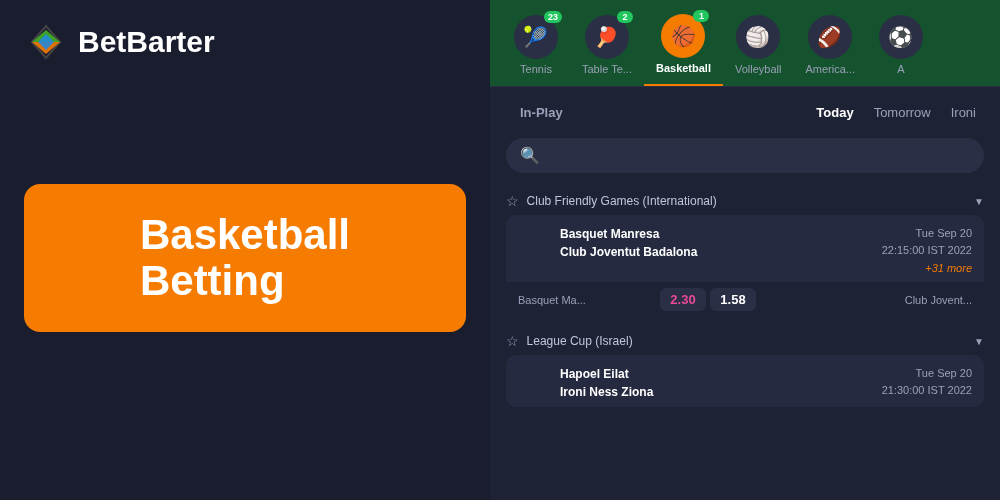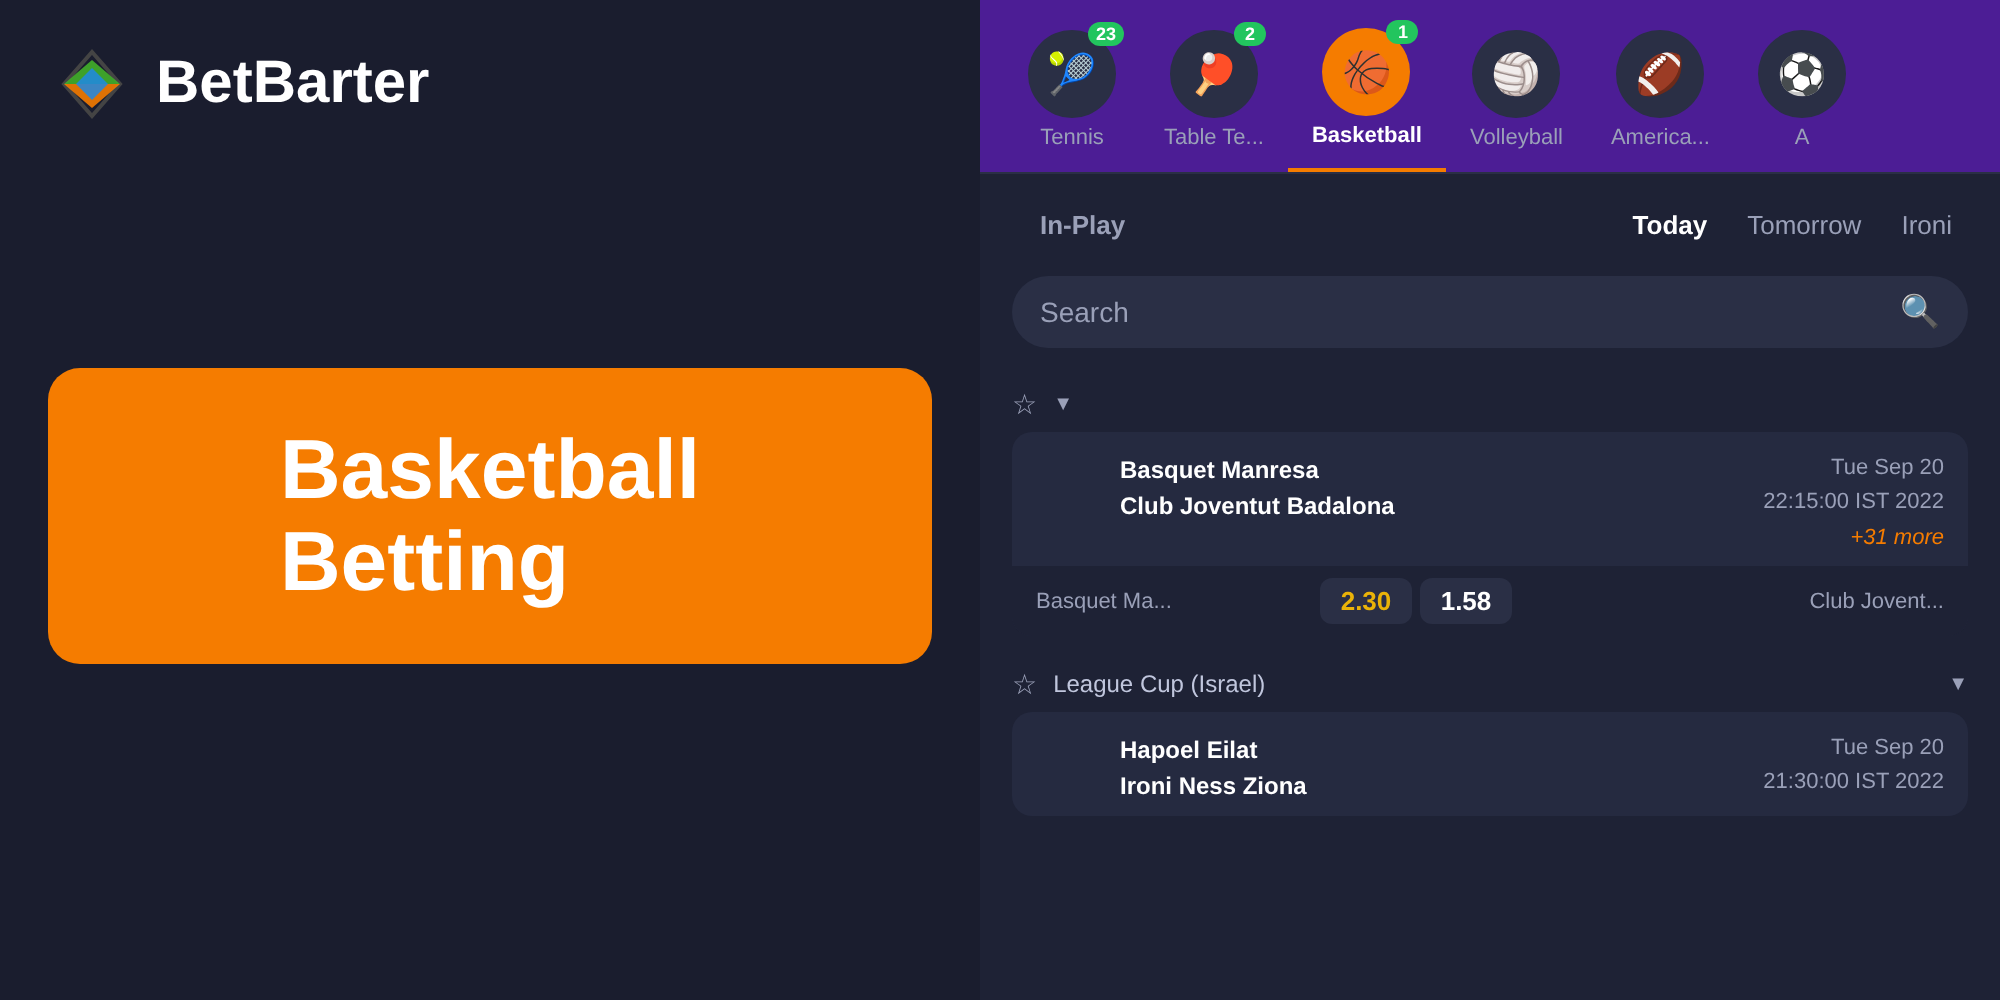--- a/index.html
+++ b/index.html
@@ -66,21 +66,21 @@
       background: #1e2235;
       display: flex;
       flex-direction: column;
       overflow: hidden;
     }
 
     
     .sports-nav {
       display: flex;
       align-items: center;
-      background: #4c1d95;
+      background: #14532d;
       padding: 10px 12px 0;
       gap: 0;
       border-bottom: 1px solid #2a2f45;
       overflow: hidden;
     }
 
     .sport-item {
       display: flex;
       flex-direction: column;
       align-items: center;
@@ -308,21 +308,21 @@
 
     .odds-team-short {
       font-size: 11px;
       color: #9aa0b8;
       flex: 1;
     }
 
     .odds-value {
       font-size: 13px;
       font-weight: 700;
-      color: #eab308;
+      color: #ec4899;
       background: #2a2f45;
       padding: 4px 10px;
       border-radius: 6px;
       min-width: 46px;
       text-align: center;
     }
 
     .odds-value.away {
       color: #ffffff;
     }
@@ -417,28 +417,28 @@
 
   <div class="match-tabs">
     <button class="tab-btn inactive">In-Play</button>
     <div class="tab-divider"></div>
     <span class="tab-text highlight">Today</span>
     <span class="tab-text">Tomorrow</span>
     <span class="tab-text">Ironi</span>
   </div>
 
   <div class="search-bar">
-    <input class="search-input" type="text" placeholder="Search" style="">
     <span class="search-icon-btn">🔍</span>
   </div>
 
   <div class="matches-content">
 
     <div class="league-header">
       <span class="league-star">☆</span>
+      <span class="league-name">Club Friendly Games (International)</span>
       <span class="league-arrow">▼</span>
     </div>
 
     <div class="match-card">
       <div class="match-info">
         <div class="match-teams">
           <div class="team-name">Basquet Manresa</div>
           <div class="team-name">Club Joventut Badalona</div>
         </div>
         <div class="match-meta">

